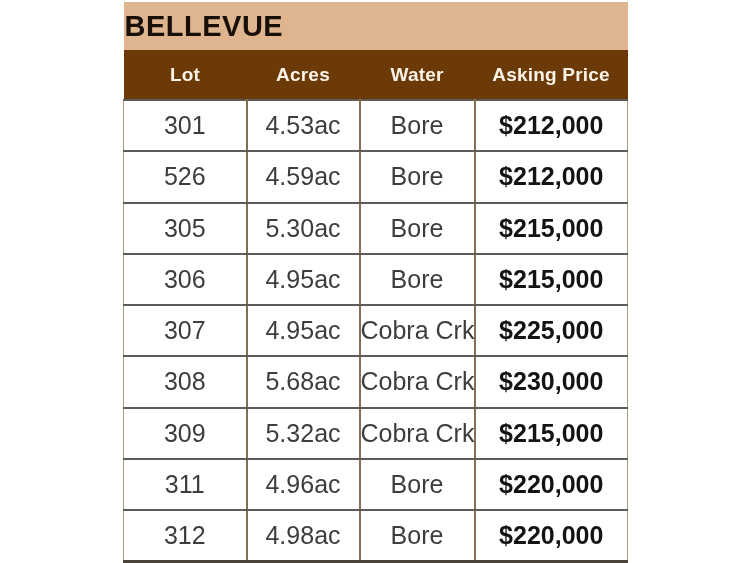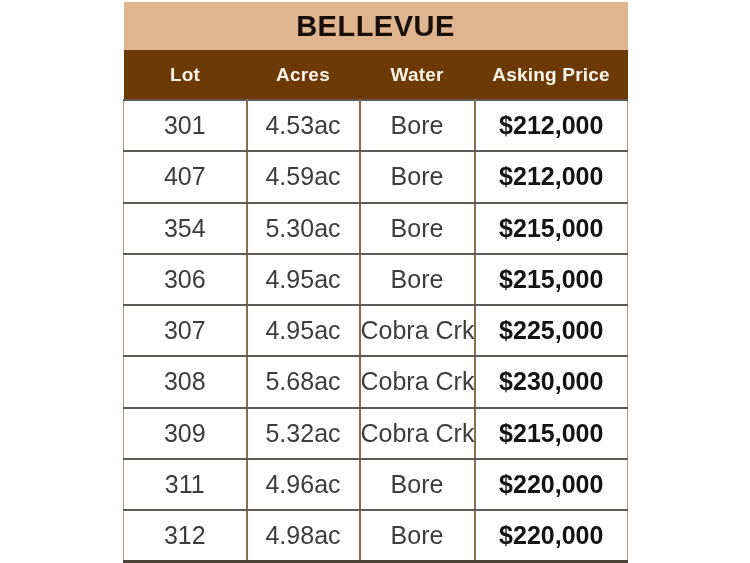--- a/index.html
+++ b/index.html
@@ -34,21 +34,21 @@
   col.c-acres { width: 113px; }
   col.c-water { width: 115px; }
   col.c-price { width: 153px; }
 
   tr.title-row { height: 48px; }
   .title-cell {
     background: var(--title-bg, #deb58e);
     color: var(--title-text, #181008);
     font-size: 29px;
     font-weight: 700;
-    text-align: center;
+    text-align: left;
     vertical-align: middle;
     letter-spacing: 0.5px;
     border: none;
   }
 
   tr.header-row { height: 50px; }
   th.header-cell {
     background: var(--header-bg, #6b3a07);
     color: var(--header-text, #faf3e8);
     font-size: 19px;
@@ -106,27 +106,27 @@
         </tr>
       </thead>
       <tbody data-name="table-body">
           <tr data-name="table-row">
             <td data-name="cell-lot">301</td>
             <td data-name="cell-acres">4.53ac</td>
             <td data-name="cell-water">Bore</td>
             <td data-name="cell-price">$212,000</td>
           </tr>
           <tr data-name="table-row">
-            <td data-name="cell-lot">407</td>
+            <td data-name="cell-lot">526</td>
             <td data-name="cell-acres">4.59ac</td>
             <td data-name="cell-water">Bore</td>
             <td data-name="cell-price">$212,000</td>
           </tr>
           <tr data-name="table-row">
-            <td data-name="cell-lot">354</td>
+            <td data-name="cell-lot">305</td>
             <td data-name="cell-acres">5.30ac</td>
             <td data-name="cell-water">Bore</td>
             <td data-name="cell-price">$215,000</td>
           </tr>
           <tr data-name="table-row">
             <td data-name="cell-lot">306</td>
             <td data-name="cell-acres">4.95ac</td>
             <td data-name="cell-water">Bore</td>
             <td data-name="cell-price">$215,000</td>
           </tr>

